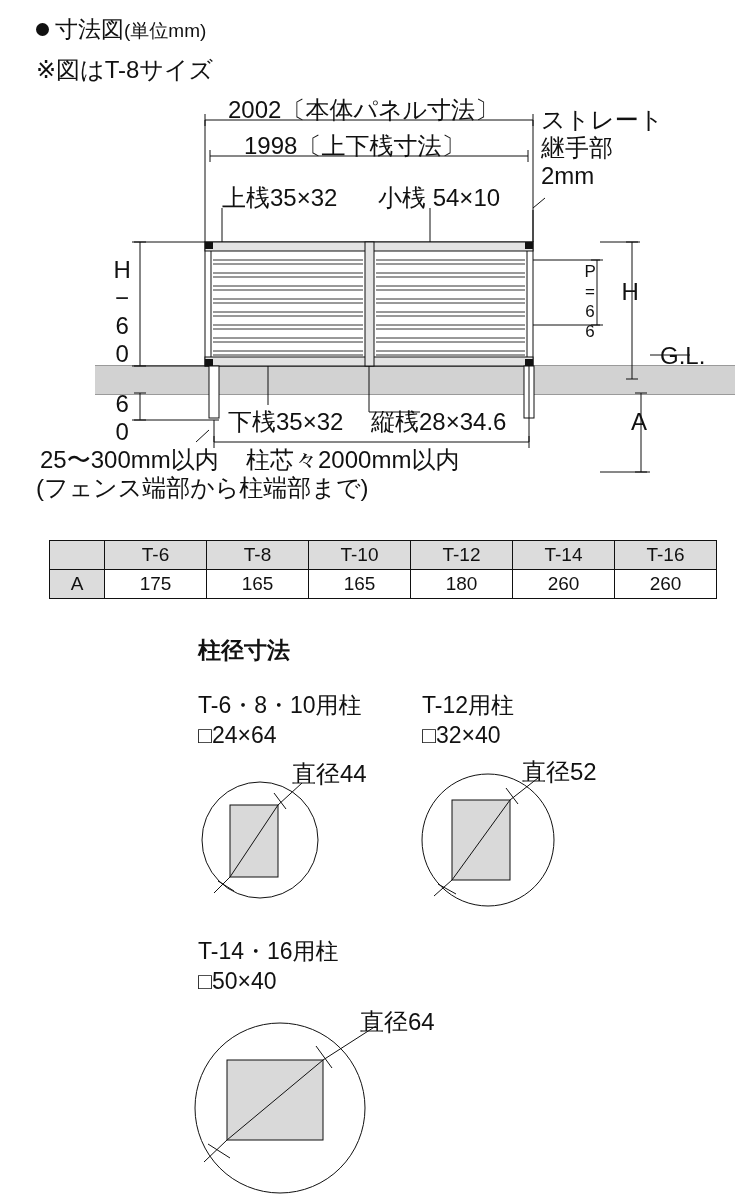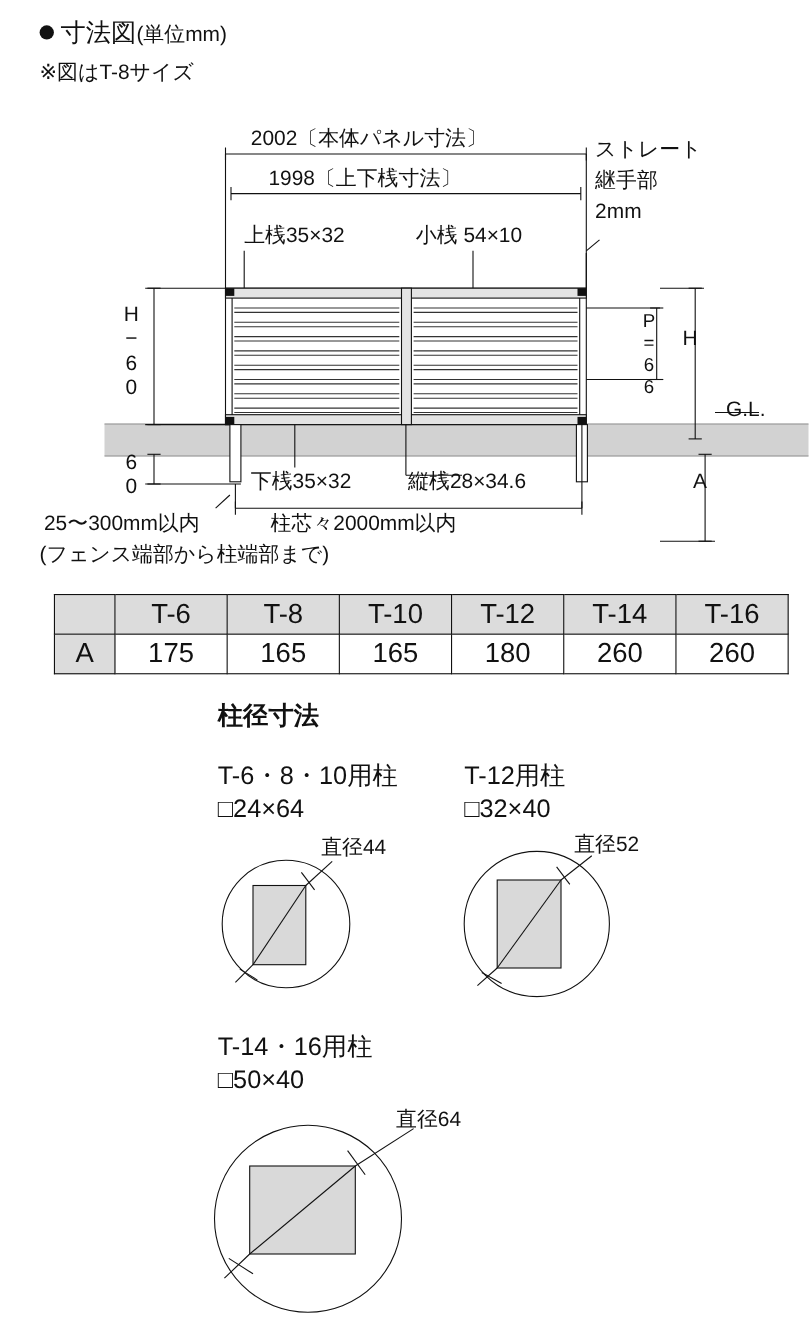--- a/index.html
+++ b/index.html
@@ -5,36 +5,36 @@
   html,body{margin:0;padding:0;}
   body{
     width:738px;height:1199px;
     background:#ffffff;
     font-family:"Liberation Sans","DejaVu Sans",sans-serif;
     color:#111;
     position:relative;
     overflow:hidden;
   }
   .abs{position:absolute;}
-  .t{font-size:19px;line-height:1.15;white-space:nowrap;}
+  .t{font-size:24px;line-height:1.15;white-space:nowrap;}
   .t-lg{font-size:23px;}
   .bullet{
     display:inline-block;width:13px;height:13px;border-radius:50%;
     background:#111;margin-right:6px;vertical-align:1px;
   }
   .vert{
     writing-mode:vertical-rl;
     text-orientation:upright;
     white-space:nowrap;
     letter-spacing:1px;
   }
   
   table.spec{
     border-collapse:collapse;
-    font-size:25px;
+    font-size:19px;
   }
   table.spec td,table.spec th{
     border:1px solid #111;
     text-align:center;
     padding:3px 0;
     font-weight:normal;
   }
   table.spec thead th{background:#dcdcdc;}
   table.spec tbody th{background:#dcdcdc;}
   
@@ -47,21 +47,21 @@
   svg{display:block;}
 </style>
 </head>
 <body>
 
 <div class="abs t t-lg" style="left:36px;top:16px;">
   <span class="bullet"></span><span>寸法図</span><span class="t" style="font-size:19px;">(単位mm)</span>
 </div>
 <div class="abs t" style="left:36px;top:56px;">※図はT-8サイズ</div>
 
-<div class="abs" style="left:0;top:90px;width:738px;height:420px;margin-top:20px;">
+<div class="abs" style="left:0;top:90px;width:738px;height:420px;">
 
   <div class="ground abs" style="left:95px;top:275px;width:640px;height:28px;"></div>
 
   <svg class="abs" style="left:0;top:0;" width="738" height="420">
     <g stroke="#111" stroke-width="1" fill="none">
 
       <line x1="205" y1="30" x2="533" y2="30"></line>
       <line x1="205" y1="24" x2="205" y2="36"></line>
       <line x1="533" y1="24" x2="533" y2="36"></line>
 

